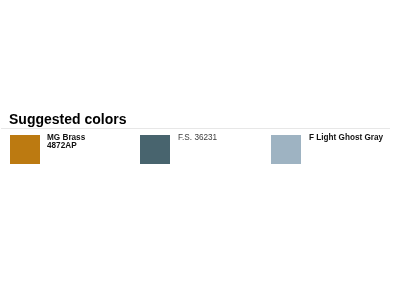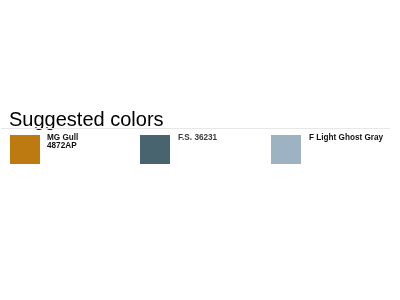--- a/index.html
+++ b/index.html
@@ -20,22 +20,22 @@
     width: 400px;
     height: 300px;
     background: #ffffff;
   }
 
   
   .section-title {
     position: absolute;
     left: 9px;
     top: 112px;
-    font-size: 20px;
-    font-weight: normal;
+    font-size: 14px;
+    font-weight: bold;
     color: #000000;
     letter-spacing: 0;
     line-height: 14px;
     white-space: nowrap;
   }
   .divider {
     position: absolute;
     left: 1px;
     top: 128px;
     width: 389px;
@@ -71,40 +71,40 @@
   }
   .c-name,
   .c-code {
     font-size: 8.2px;
     font-weight: bold;
     color: #111111;
     line-height: 8px;
   }
   .c-fs {
     font-size: 8.2px;
-    font-weight: bold;
+    font-weight: normal;
     color: #3b3b3b;
     line-height: 8px;
   }
 </style>
 </head>
 <body>
 
 <div id="page" style="background: rgb(255, 255, 255);">
 
   <div class="section-title">Suggested colors</div>
 
   <div class="divider" style="background: rgb(231, 231, 231);"></div>
 
   <div class="colors-row">
 
     <div class="color-item" style="left: 10px;">
       <div class="swatch" style="background: rgb(188, 122, 17);"></div>
       <div class="color-text" style="left: 37px;">
-        <div class="c-name">MG Gull</div>
+        <div class="c-name">MG Brass</div>
         <div class="c-code">4872AP</div>
 
       </div>
     </div>
 
     <div class="color-item" style="left: 140px;">
       <div class="swatch" style="background: rgb(72, 100, 110);"></div>
       <div class="color-text" style="left: 38px;">
         <div class="c-fs">F.S. 36231</div>
       </div>

